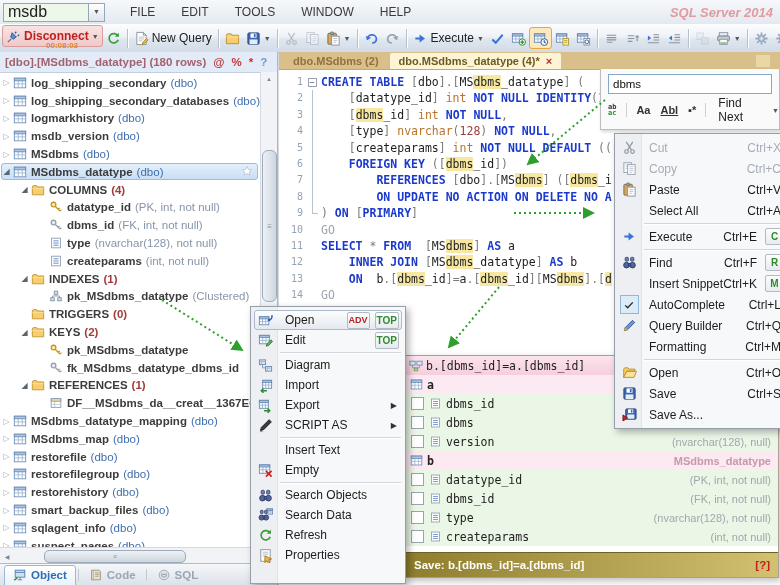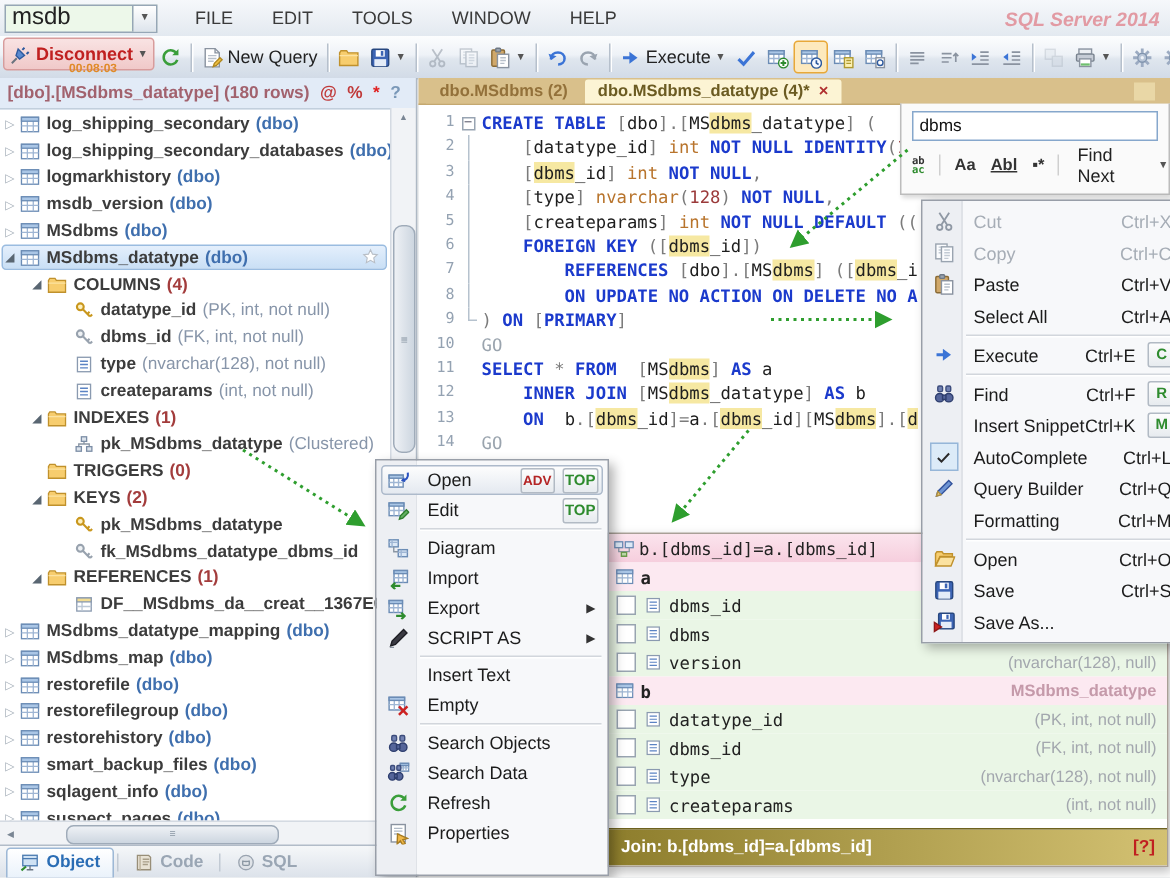--- a/index.html
+++ b/index.html
@@ -39,21 +39,21 @@
   .tree{position:absolute;top:20px;left:0;width:262px;bottom:37px;padding-top:2px;overflow:hidden}
   .tr-row{height:17.8px;display:flex;align-items:center;white-space:nowrap;position:relative;font-size:11.5px}
   .tr-row.sel::before{content:"";position:absolute;left:1px;right:4px;top:0;bottom:1px;
     background:linear-gradient(#e4effc,#c9dff5);border:1px solid #9abce0;border-radius:3px}
   .tr-row>*{position:relative}
   .tr-exp{width:13px;text-align:center;font-size:8px;color:#a4aeb8;flex:none}
   .tr-exp.open{color:#596672}
   .tr-ico{flex:none;margin-right:4px}
   .tr-ico svg{width:14px;height:14px}
   .tr-label{font-weight:bold;color:#3c3c3c}
-  .tr-suffix{color:#3f6fae;font-weight:bold;margin-left:4px}
+  .tr-suffix{color:#3f6fae;font-weight:normal;margin-left:4px}
   .tr-count{color:#a33c3c;font-weight:bold;margin-left:4px}
   .tr-detail{color:#8795a9;margin-left:4px}
   .tr-star{position:absolute;right:9px;top:2px}
   .tr-star svg{width:12px;height:12px}
   .vscroll{position:absolute;top:20px;right:0;width:16px;bottom:37px;background:#f1f3f6;border-left:1px solid #d4dae2}
   .vs-btn{height:14px;font-size:6px;color:#7a8694;text-align:center;line-height:14px}
   .vs-btn.down{position:absolute;bottom:0;left:0;right:0}
   .vs-thumb{position:absolute;top:78px;left:1px;width:13px;height:150px;border:1px solid #9fabb9;border-radius:6px;
     background:linear-gradient(90deg,#eef1f5,#cdd6e0);display:flex;align-items:center;justify-content:center;
     color:#8a96a4;font-size:8px}
@@ -1214,21 +1214,21 @@
       <span class="jp-ico">
         <svg viewBox="0 0 16 16">
           <rect x="3" y="2.5" width="10" height="11" fill="#fff" stroke="#8a9ab0"></rect>
           <path d="M5 5.5h6M5 8h6M5 10.5h6" stroke="#5b83c4" fill="none"></path>
         </svg>
       </span>
       <span>createparams</span>
       <span class="jp-info">(int, not null)</span>
     </div>
     <div class="jp-status">
-      <span>Join: b.[dbms_id]=a.[dbms_id]</span>
+      <span>Save: b.[dbms_id]=a.[dbms_id]</span>
       <span class="jp-help">[?]</span>
     </div>
   </div>
 
 <svg class="arrows" width="780" height="585">
   <defs>
     <marker id="ah" markerWidth="7" markerHeight="7" refX="5" refY="3" orient="auto">
       <path d="M0,0L6,3L0,6z" fill="#2e9e2e"></path>
     </marker>
   </defs>

